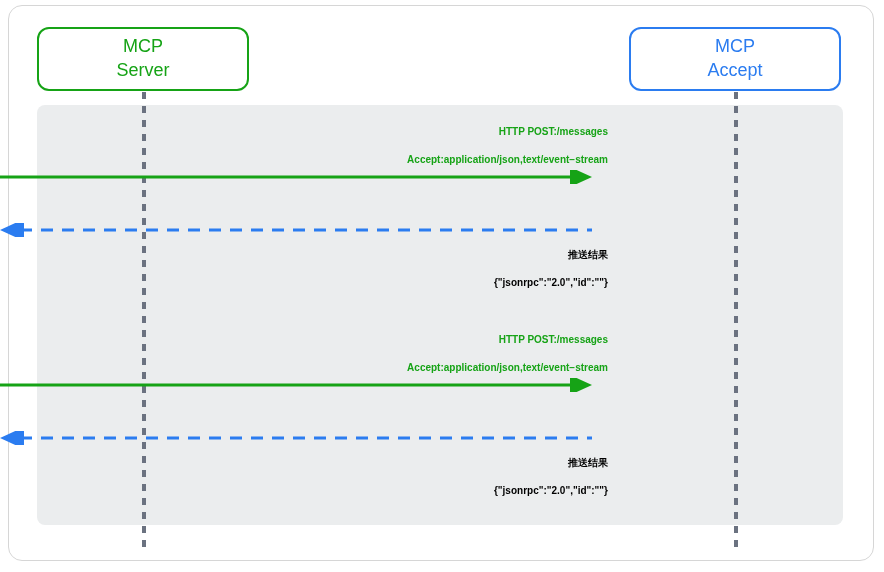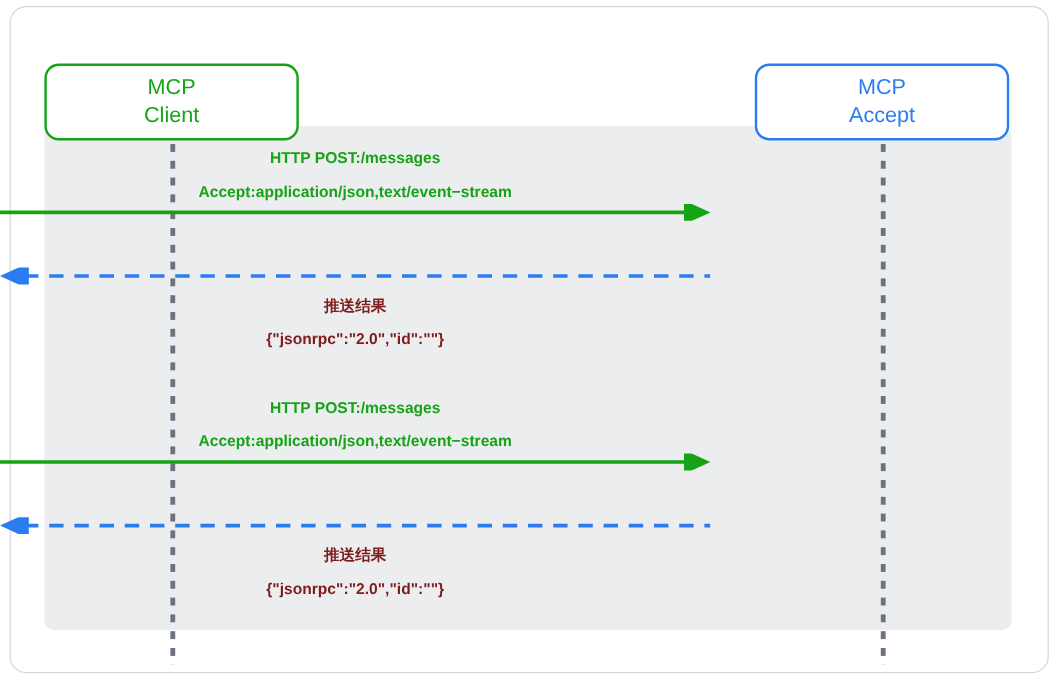--- a/index.html
+++ b/index.html
@@ -53,21 +53,20 @@
     height: 64px;
     border-radius: 12px;
     box-sizing: border-box;
     background: #ffffff;
     display: flex;
     flex-direction: column;
     align-items: center;
     justify-content: center;
     line-height: 1.32;
     font-size: 18px;
-    margin-top: 26px;
   }
   .participant .pline { display: block; }
 
   .participant.client {
     left: 37px;
     border: 2px solid #16a316;
     color: #16a316;
   }
   .participant.server {
     left: 629px;
@@ -90,30 +89,30 @@
 
   
   .msg {
     position: absolute;
     left: 144px;
     width: 592px;
   }
 
   .labels {
     position: absolute;
-    left: 0;
+    left: 16px;
     width: 592px;
-    text-align: center;
+    text-align: right;
     font-weight: bold;
-    font-size: 13px;
+    font-size: 10px;
     line-height: 28px;
     white-space: nowrap;
   }
   .labels.green { color: #16a316; }
-  .labels.blue  { color: #7f1d1d; }
+  .labels.blue  { color: #000000; }
 
   .arrow-line {
     position: absolute;
     left: 0;
     width: 592px;
     height: 14px;
   }
   .arrow-line svg { display: block; }
 
   
@@ -134,21 +133,21 @@
 
   <div class="outer-card"></div>
 
   <div class="shaded-region"></div>
 
   <div class="lifeline client"></div>
   <div class="lifeline server"></div>
 
   <div class="participant client">
     <span class="pline">MCP</span>
-    <span class="pline">Client</span>
+    <span class="pline">Server</span>
   </div>
 
   <div class="participant server">
     <span class="pline">MCP</span>
     <span class="pline">Accept</span>
   </div>
 
   <div class="msg labels green" id="req1-labels">
     <div>HTTP POST:/messages</div>
     <div>Accept:application/json,text/event−stream</div>

